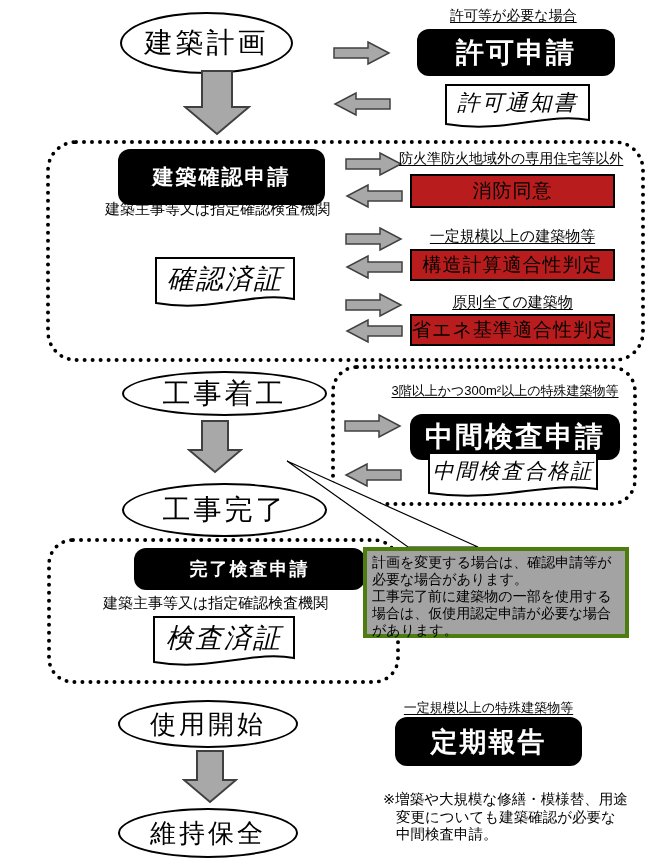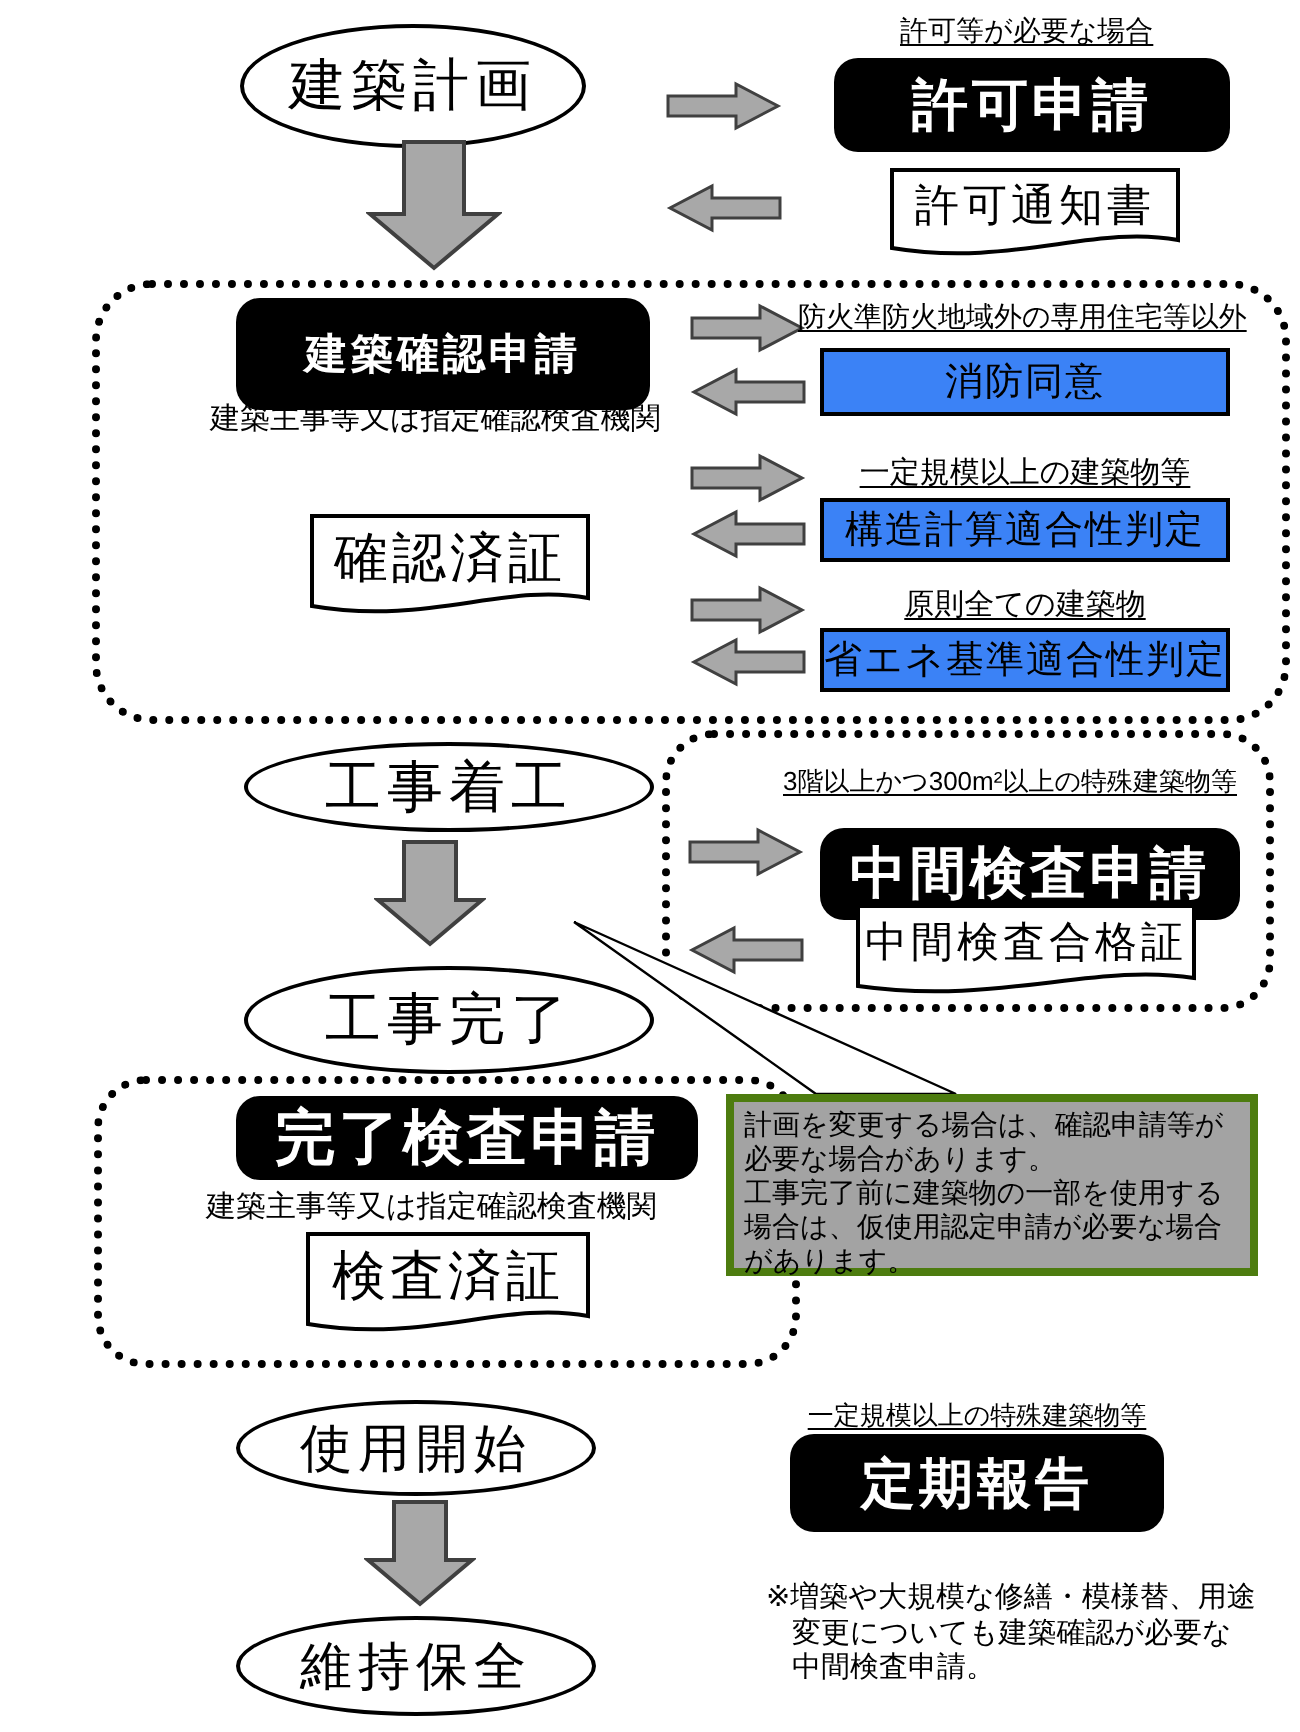--- a/index.html
+++ b/index.html
@@ -4,23 +4,23 @@
 <style>
   html,body{margin:0;padding:0;background:#fff;}
   #canvas{position:relative;width:650px;height:866px;background:#fff;overflow:hidden;
     font-family:"Liberation Sans","DejaVu Sans",sans-serif;color:#000;}
   #canvas *{box-sizing:border-box;}
   .ellipse{position:absolute;border:2px solid #000;border-radius:50%;background:#fff;
     display:flex;align-items:center;justify-content:center;letter-spacing:3px;white-space:nowrap;}
   .blackbox{position:absolute;background:var(--black-box-bg,#000);color:var(--black-box-text,#fff);
     border-radius:12px;display:flex;align-items:center;justify-content:center;
     font-weight:bold;letter-spacing:2px;white-space:nowrap;}
-  .whitebox{position:absolute;background:#3b82f6;border:2px solid #000;
+  .whitebox{position:absolute;background:#b91c1c;border:2px solid #000;
     display:flex;align-items:center;justify-content:center;letter-spacing:1px;white-space:nowrap;}
-  .doc{position:absolute;}
+  .doc{position:absolute;font-style:italic;}
   .doc>span{position:relative;z-index:1;display:flex;align-items:center;justify-content:center;
     width:100%;height:100%;letter-spacing:2px;padding-bottom:9px;white-space:nowrap;}
   .doc>svg{position:absolute;left:0;top:0;z-index:0;overflow:visible;}
   .doc path{fill:#fff;stroke:#000;stroke-width:2;}
   .dotted{position:absolute;border:4px dotted var(--line,#000);}
   .condlabel{position:absolute;text-decoration:underline;text-underline-offset:2px;white-space:nowrap;}
   .center{text-align:center;}
   .sublabel{position:absolute;text-align:left;white-space:nowrap;}
   .arrow{position:absolute;}
   .arrow polygon{fill:var(--arrow-fill,#a8a8a8);stroke:var(--arrow-stroke,#404040);stroke-width:1.5;}
@@ -125,21 +125,21 @@
 
   <svg class="callout" style="left:280px;top:454px" width="205" height="96">
     <polygon points="7,7 198,93 128,93"></polygon>
     </svg>
   <div class="notebox" style="left:363px;top:547px;width:266px;height:91px">計画を変更する場合は、確認申請等が
 必要な場合があります。
 工事完了前に建築物の一部を使用する
 場合は、仮使用認定申請が必要な場合
 があります。</div>
 
-  <div class="blackbox" style="left:118px;top:548px;width:231px;height:42px;font-size:30px">完了検査申請</div>
+  <div class="blackbox" style="left:134px;top:548px;width:231px;height:42px;font-size:18px">完了検査申請</div>
   <div class="sublabel" style="left:103px;top:594px;width:240px;font-size:15px">建築主事等又は指定確認検査機関</div>
   <div class="doc" style="left:153px;top:616px;width:142px;height:52px;font-size:27px">
       <svg width="142" height="52">
         <path d="M1 1 L 141 1 L 141 42 C 99.39999999999999 34 59.64 56 1 46 Z"></path>
       </svg>
       <span>検査済証</span>
     </div>
 
   <div class="condlabel center" style="left:395px;top:699px;width:187px;font-size:13px">一定規模以上の特殊建築物等</div>
   <div class="blackbox" style="left:395px;top:717px;width:187px;height:49px;font-size:27px">定期報告</div>

